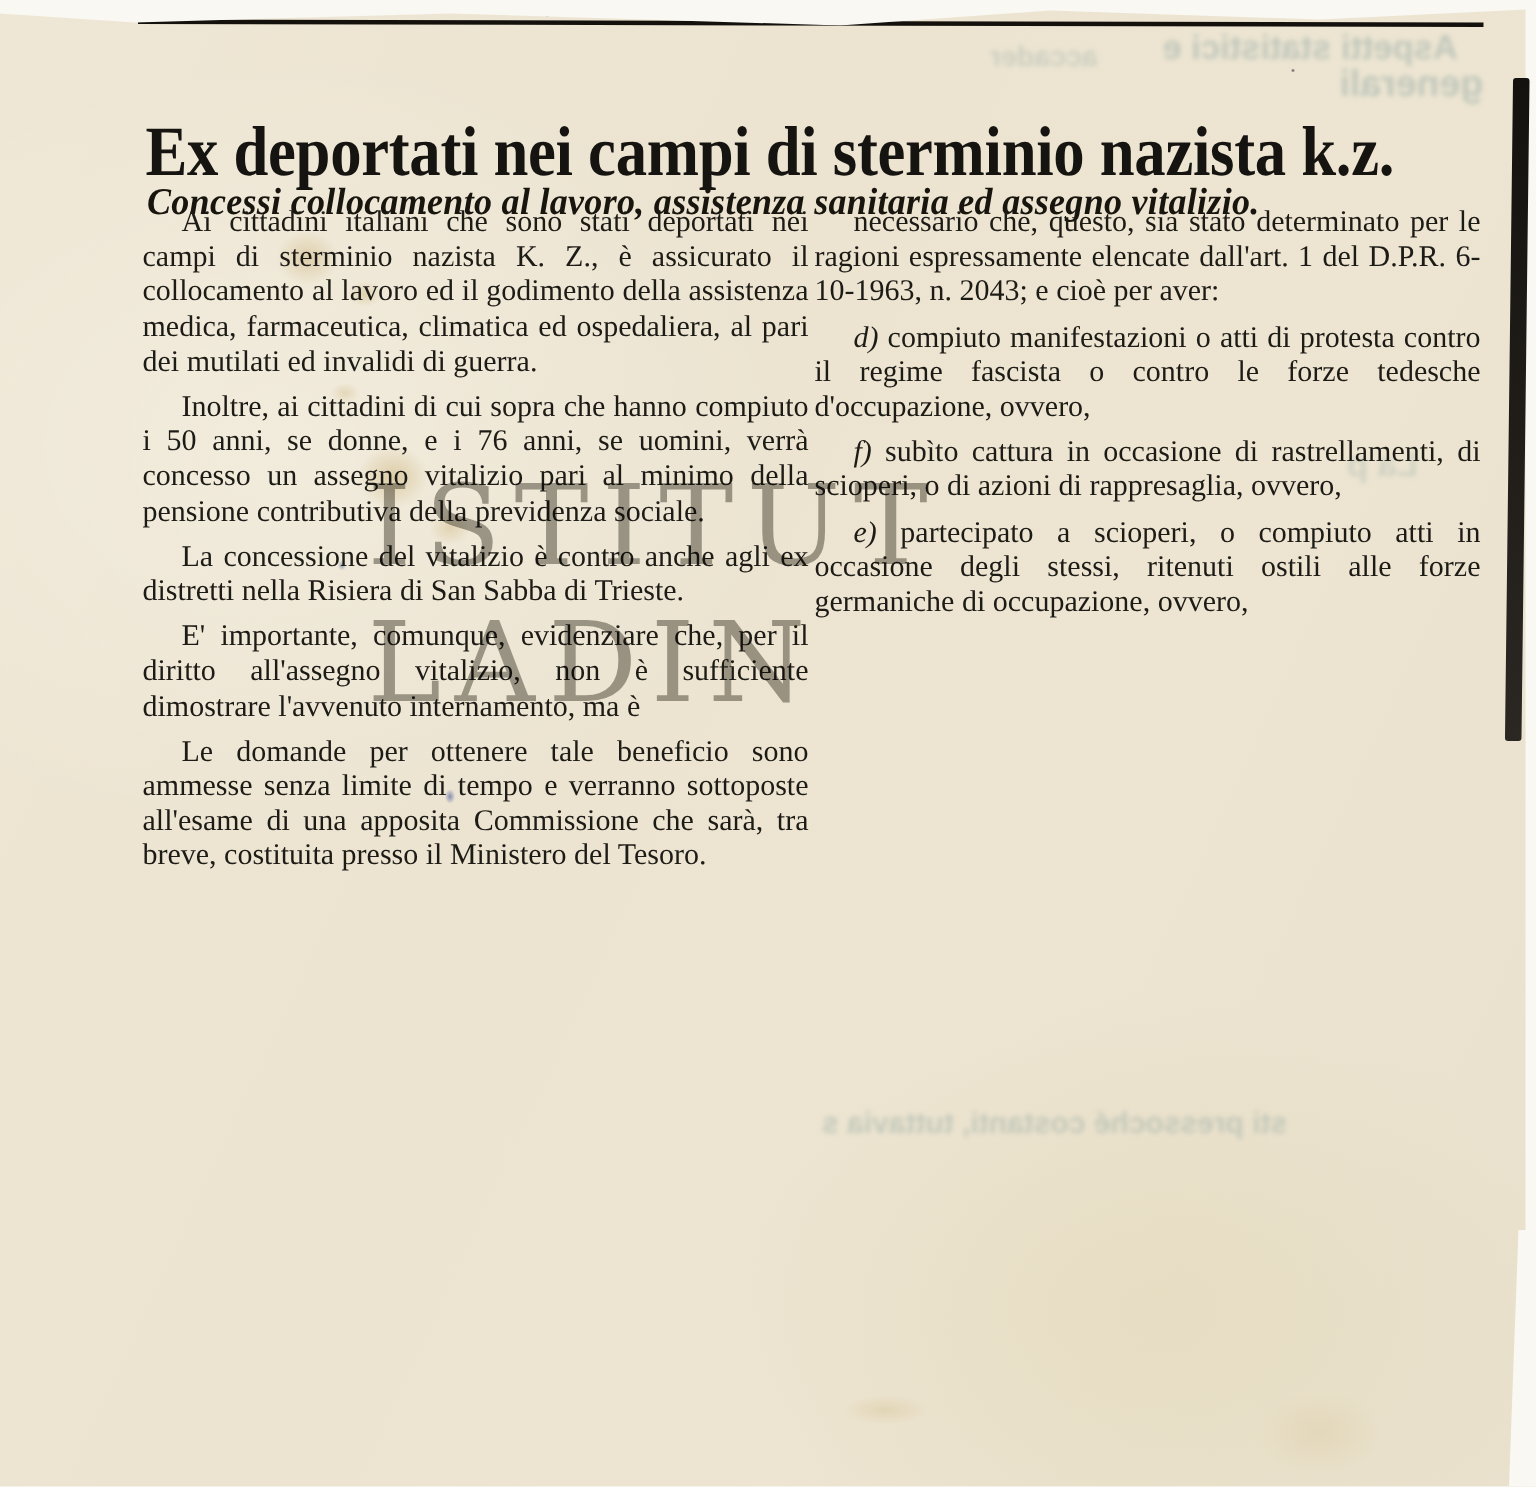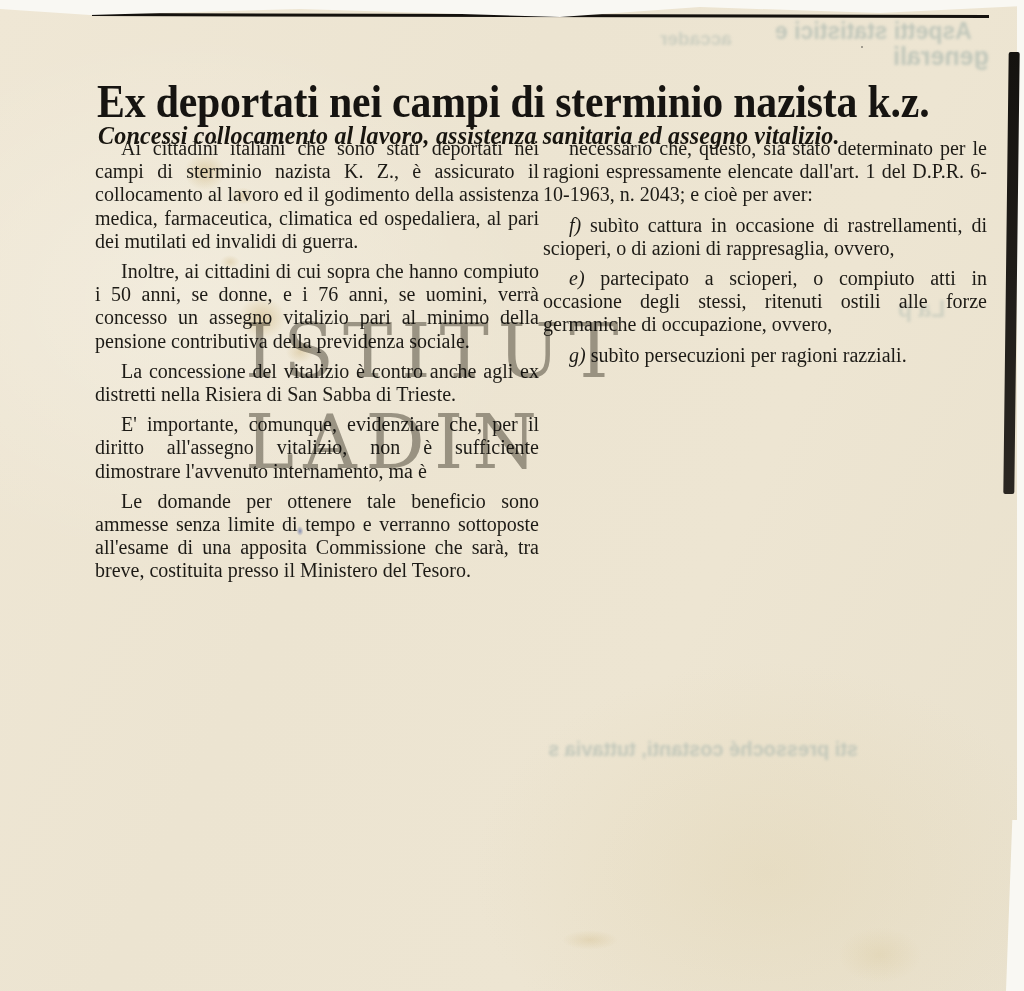--- a/index.html
+++ b/index.html
@@ -108,23 +108,23 @@
 
 <div class="col col-left" id="col-left">
     <p>Ai cittadini italiani che sono stati deportati nei campi di sterminio nazista K. Z., è assicurato il collocamento al lavoro ed il godimento della assistenza medica, farmaceutica, climatica ed ospedaliera, al pari dei mutilati ed invalidi di guerra.</p>
     <p>Inoltre, ai cittadini di cui sopra che hanno compiuto i 50 anni, se donne, e i 76 anni, se uomini, verrà concesso un assegno vitalizio pari al minimo della pensione contributiva della previdenza sociale.</p>
     <p>La concessione del vitalizio è contro anche agli ex distretti nella Risiera di San Sabba di Trieste.</p>
     <p>E' importante, comunque, evidenziare che, per il diritto all'assegno vitalizio, non è sufficiente dimostrare l'avvenuto internamento, ma è</p>
     <p>Le domande per ottenere tale beneficio sono ammesse senza limite di tempo e verranno sottoposte all'esame di una apposita Commissione che sarà, tra breve, costituita presso il Ministero del Tesoro.</p>
   </div>
 <div class="col col-right" id="col-right">
     <p>necessario che, questo, sia stato determinato per le ragioni espressamente elencate dall'art. 1 del D.P.R. 6-10-1963, n. 2043; e cioè per aver:</p>
+    <p><i class="mk">d)</i> compiuto manifestazioni o atti di protesta contro il regime fascista o contro le forze tedesche d'occupazione, ovvero,</p>
     <p><i class="mk">f)</i> subìto cattura in occasione di rastrellamenti, di scioperi, o di azioni di rappresaglia, ovvero,</p>
     <p><i class="mk">e)</i> partecipato a scioperi, o compiuto atti in occasione degli stessi, ritenuti ostili alle forze germaniche di occupazione, ovvero,</p>
-    <p><i class="mk">g)</i> subìto persecuzioni per ragioni razziali.</p>
   </div>
 
 <div class="watermark" id="watermark">
     <div>ISTITUT</div>
     <div>LADIN</div>
   </div>
 
 <div class="scan-top"></div>
 <div class="scan-right"></div>
 <div class="scan-right-b"></div>

